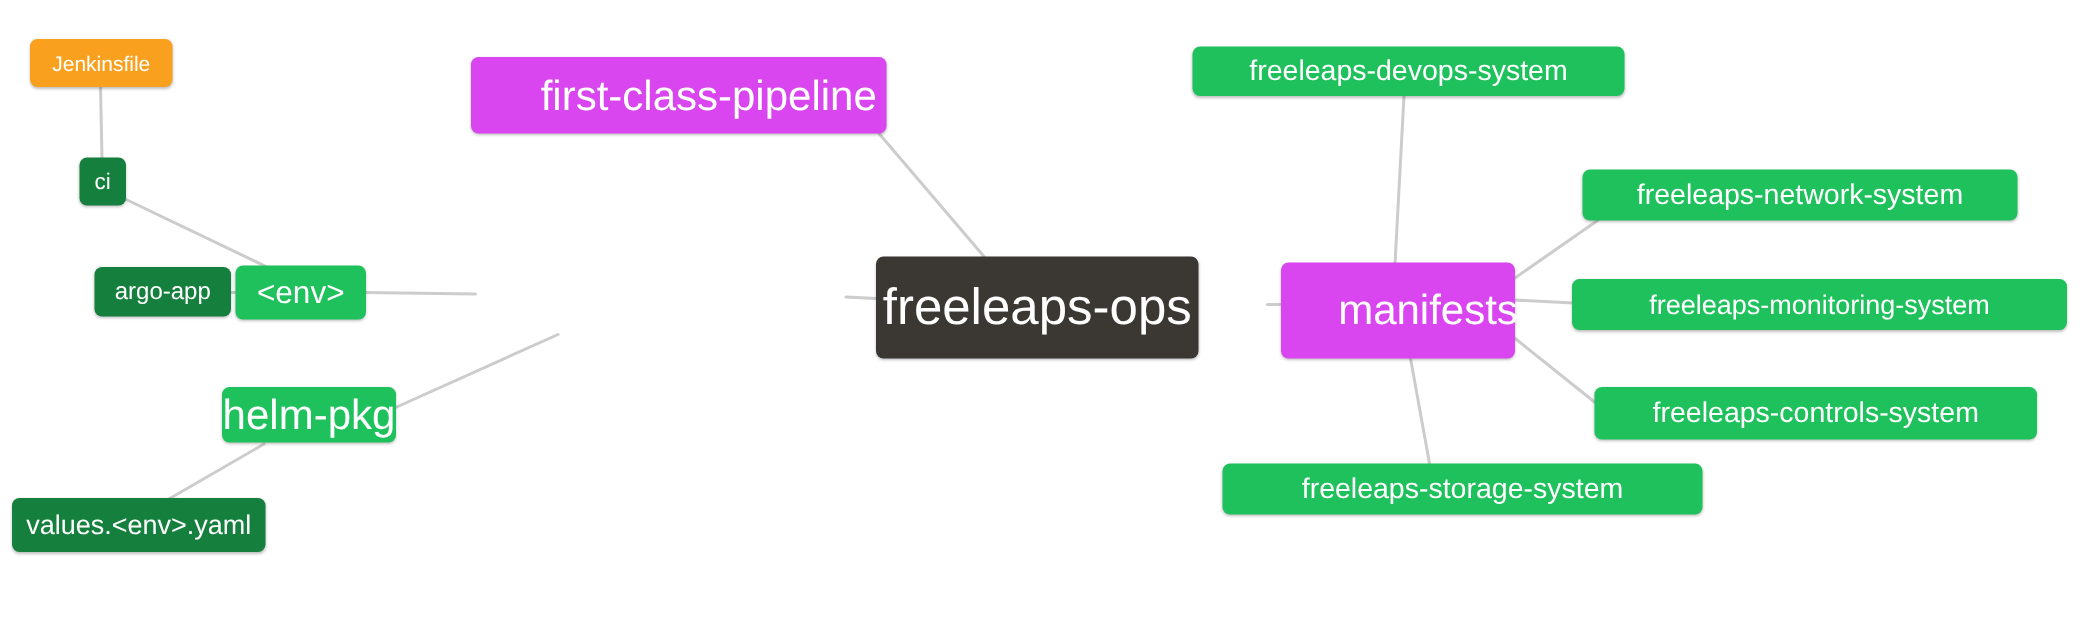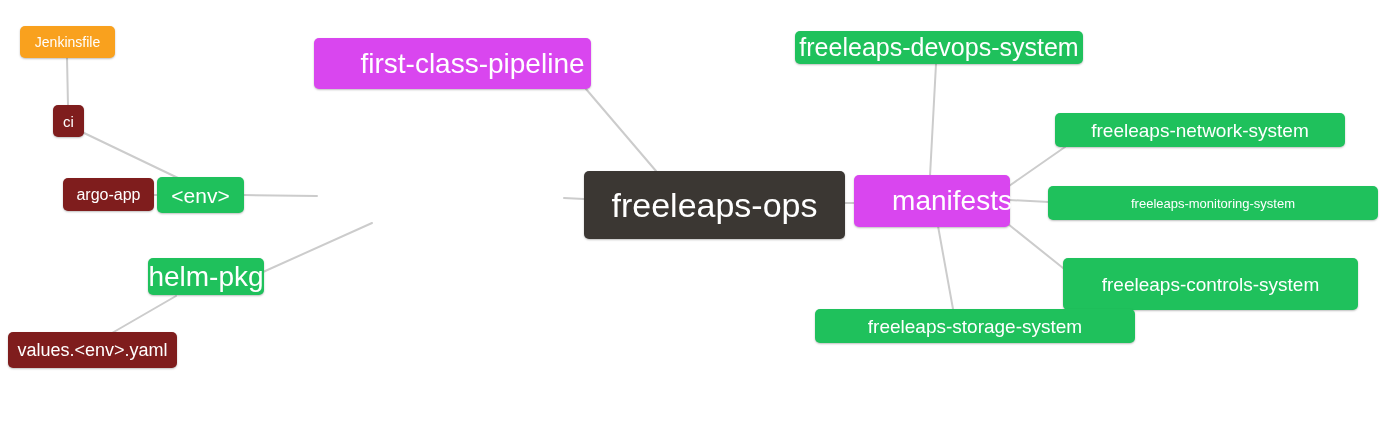--- a/index.html
+++ b/index.html
@@ -35,21 +35,21 @@
     color: #ffffff;
     border-radius: 5px;
     box-shadow: 0 1px 2px rgba(0,0,0,0.25);
     white-space: nowrap;
     box-sizing: border-box;
     cursor: pointer;
     line-height: 1;
   }
   .node-blue   { background: #d946ef; padding-left: 40px; }
   .node-green  { background: #1fc15c; }
-  .node-red    { background: #7f1d1d; }
+  .node-red    { background: #15803d; }
   .node-orange { background: #f9a11e; }
   .node-dark   { background: #3b3733; }
 </style>
 </head>
 <body>
 
 <div class="canvas">
 
   <svg class="edges" viewBox="0 0 1390 421">
     <line x1="67" y1="57" x2="68" y2="106"></line>
@@ -90,41 +90,41 @@
 
   <div class="node node-red" style="left:8px;   top:332px; width:169px; height:36px; font-size:18px;">
       <span>values.&lt;env&gt;.yaml</span>
     </div>
 
   <div class="node node-blue" style="left:314px; top:38px;  width:277px; height:51px; font-size:28px;">
       <span>first-class-pipeline</span>
     </div>
 
 
-  <div class="node node-dark" style="left:584px; top:171px; width:261px; height:68px; font-size:34px;">
+  <div class="node node-dark" style="left:584px; top:171px; width:215px; height:68px; font-size:34px;">
       <span>freeleaps-ops</span>
     </div>
 
-  <div class="node node-blue" style="left:854px; top:175px; width:156px; height:52px; font-size:28px;">
+  <div class="node node-blue" style="left:854px; top:175px; width:156px; height:64px; font-size:28px;">
       <span>manifests</span>
     </div>
 
-  <div class="node node-green" style="left:795px;  top:31px;  width:288px; height:33px; font-size:25px;">
+  <div class="node node-green" style="left:795px;  top:31px;  width:288px; height:33px; font-size:19px;">
       <span>freeleaps-devops-system</span>
     </div>
 
   <div class="node node-green" style="left:1055px; top:113px; width:290px; height:34px; font-size:19px;">
       <span>freeleaps-network-system</span>
     </div>
 
-  <div class="node node-green" style="left:1048px; top:186px; width:330px; height:34px; font-size:13px;">
+  <div class="node node-green" style="left:1048px; top:186px; width:330px; height:34px; font-size:18px;">
       <span>freeleaps-monitoring-system</span>
     </div>
 
-  <div class="node node-green" style="left:1063px; top:258px; width:295px; height:52px; font-size:19px;text-align:right;">
+  <div class="node node-green" style="left:1063px; top:258px; width:295px; height:35px; font-size:19px;text-align:right;">
       <span>freeleaps-controls-system</span>
     </div>
 
   <div class="node node-green" style="left:815px;  top:309px; width:320px; height:34px; font-size:19px;">
       <span>freeleaps-storage-system</span>
     </div>
 
 </div>
 
 </body></html>

